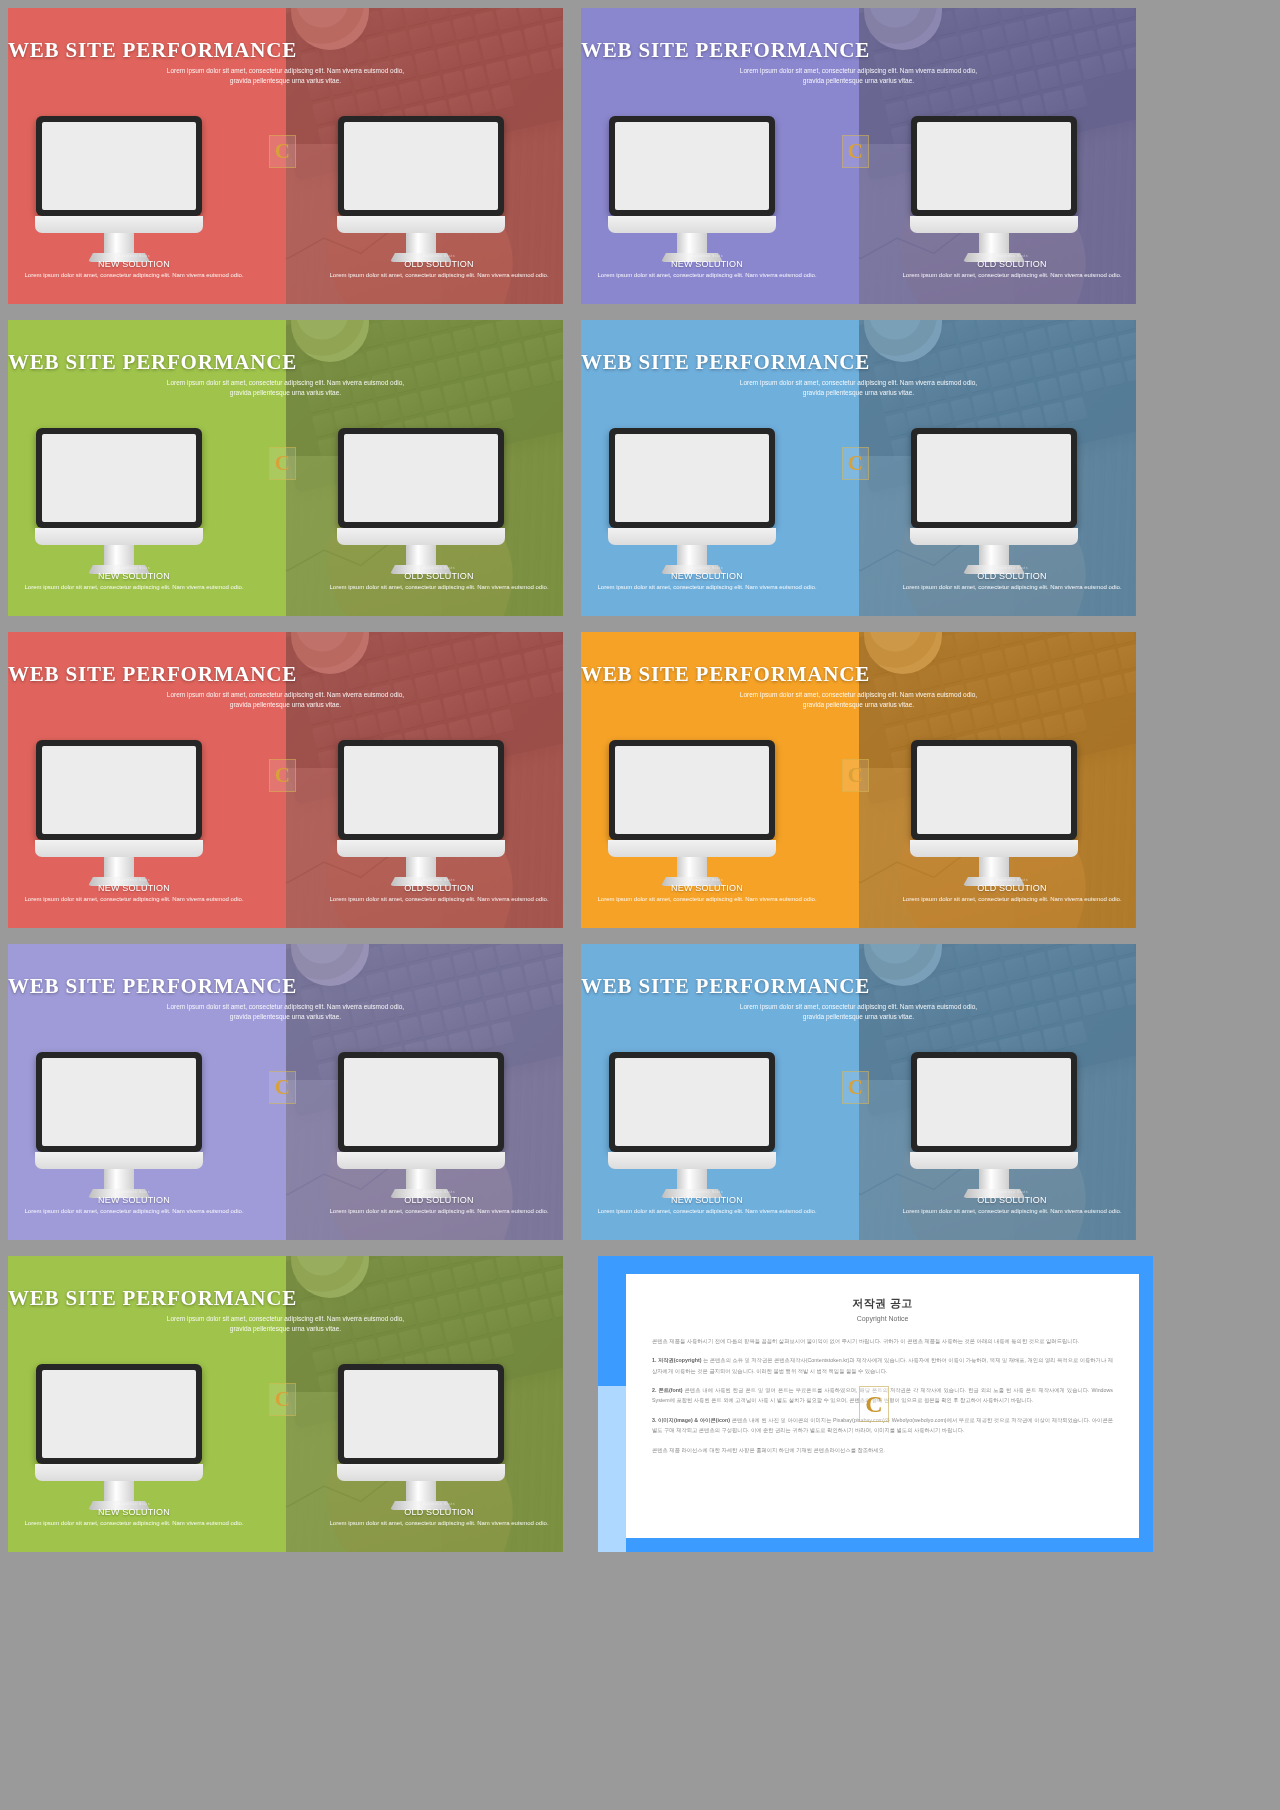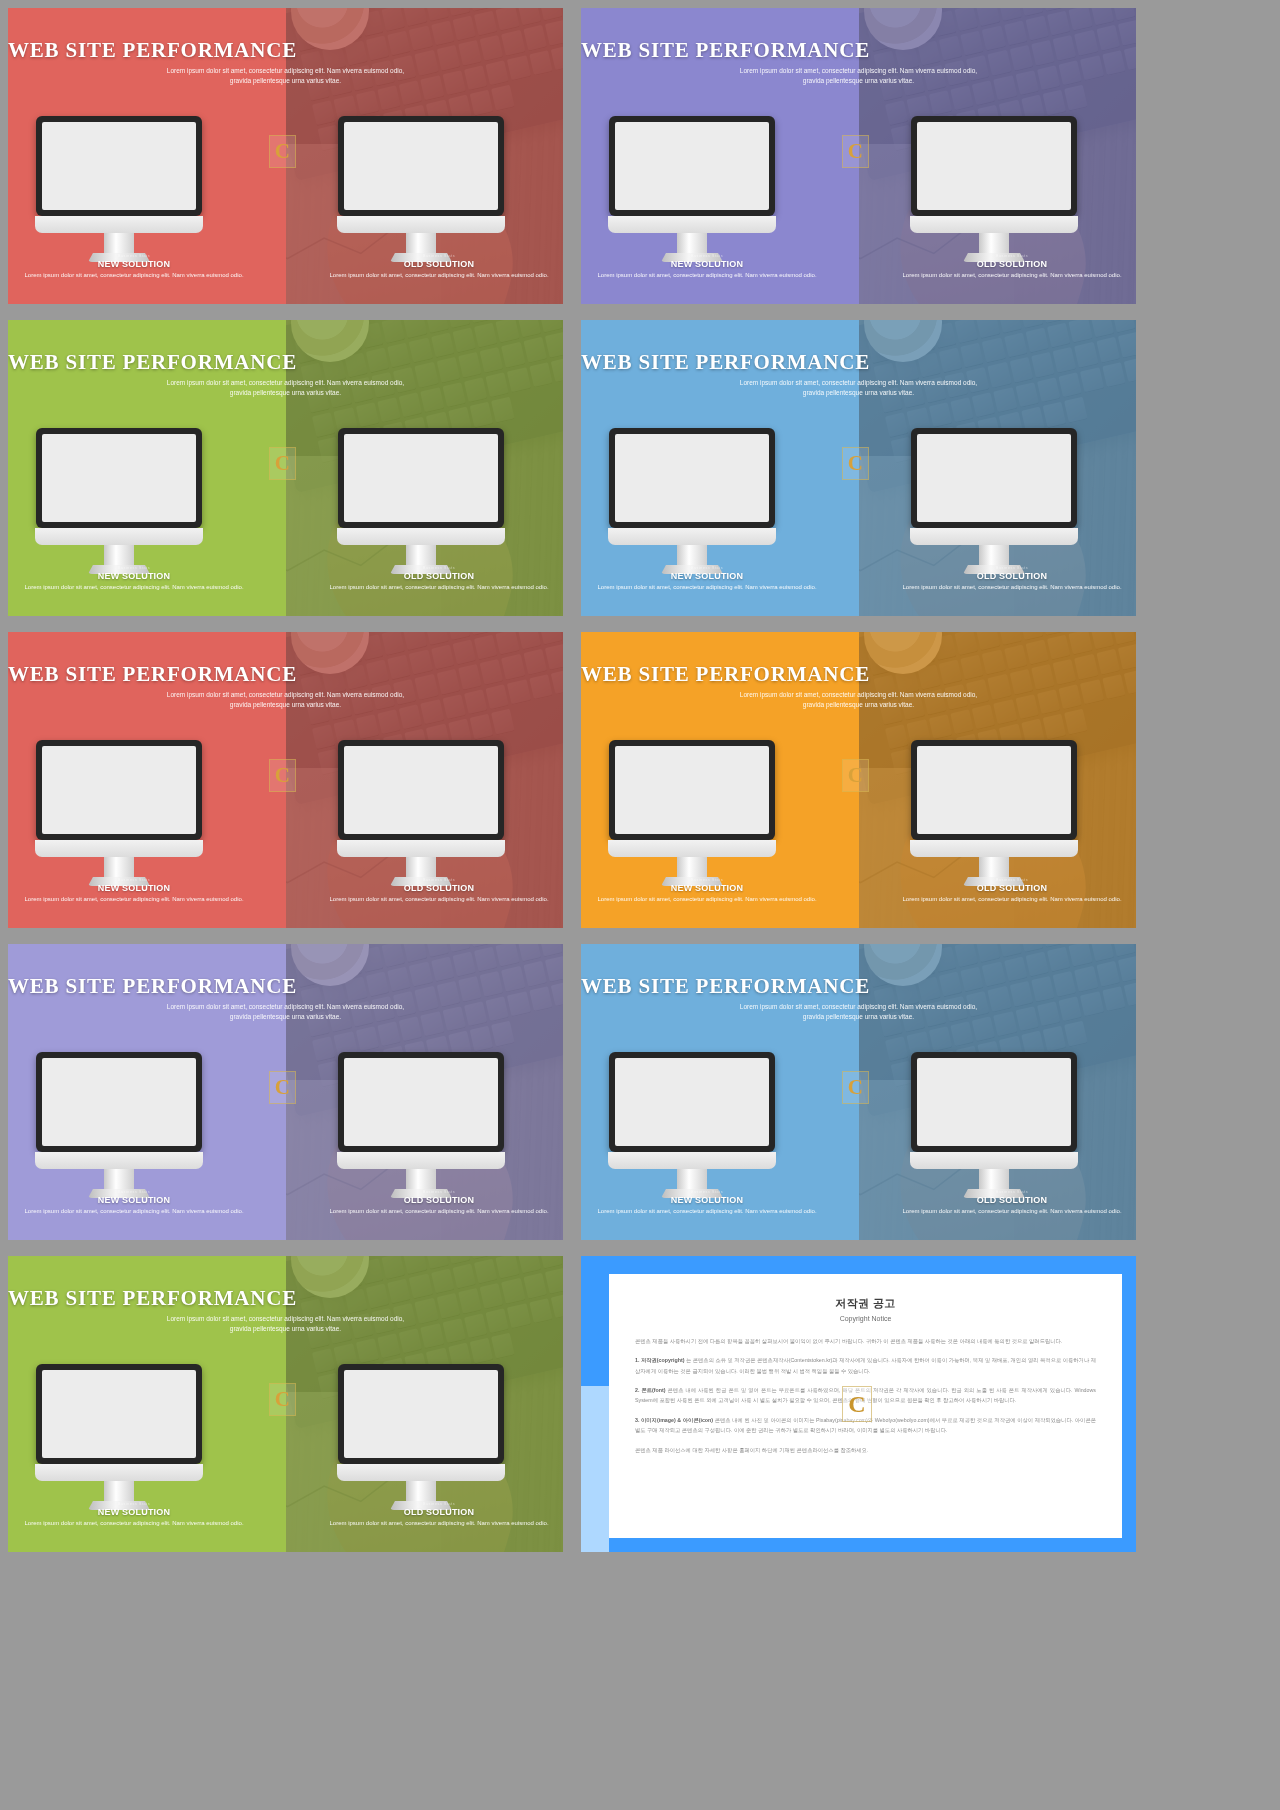--- a/index.html
+++ b/index.html
@@ -157,32 +157,32 @@
   .t-sub {
     position: absolute; left: 50%; transform: translateX(-50%);
     top: 58px; width: 250px;
     text-align: center; font-size: 6.5px; line-height: 1.6;
     color: rgba(255,255,255,.92);
   }
   .cap { position: absolute; text-align: center; width: 230px; }
   .cap.new { left: 11px; top: 246px; }
   .cap.old { left: 316px; top: 246px; }
   .cap h4 {
-    font-size: 9px; font-weight: bold; color: #fff; letter-spacing: .2px;
+    font-size: 9px; font-weight: normal; color: #fff; letter-spacing: .2px;
     text-shadow: 0 1px 2px rgba(0,0,0,.3);
   }
   .cap p { margin-top: 2px; font-size: 6px; line-height: 1.55; color: rgba(255,255,255,.93); }
   .cap .tiny {
     font-size: 3.6px; color: rgba(255,255,255,.55); letter-spacing: .6px;
     margin-bottom: 1px;
   }
   
   .copy-tile {
     position: relative; width: 555px; height: 296px;
-    background: #3b9bff; overflow: hidden;
+    background: #3b9bff; overflow: hidden; margin-left: 17px;
   }
   .copy-tile .band {
     position: absolute; left: 0; top: 44%; bottom: 0; width: 28px;
     background: #aed8ff;
   }
   .copy-sheet {
     position: absolute; left: 28px; right: 14px; top: 18px; bottom: 14px;
     background: #fff;
     padding: 22px 26px;
     overflow: hidden;

